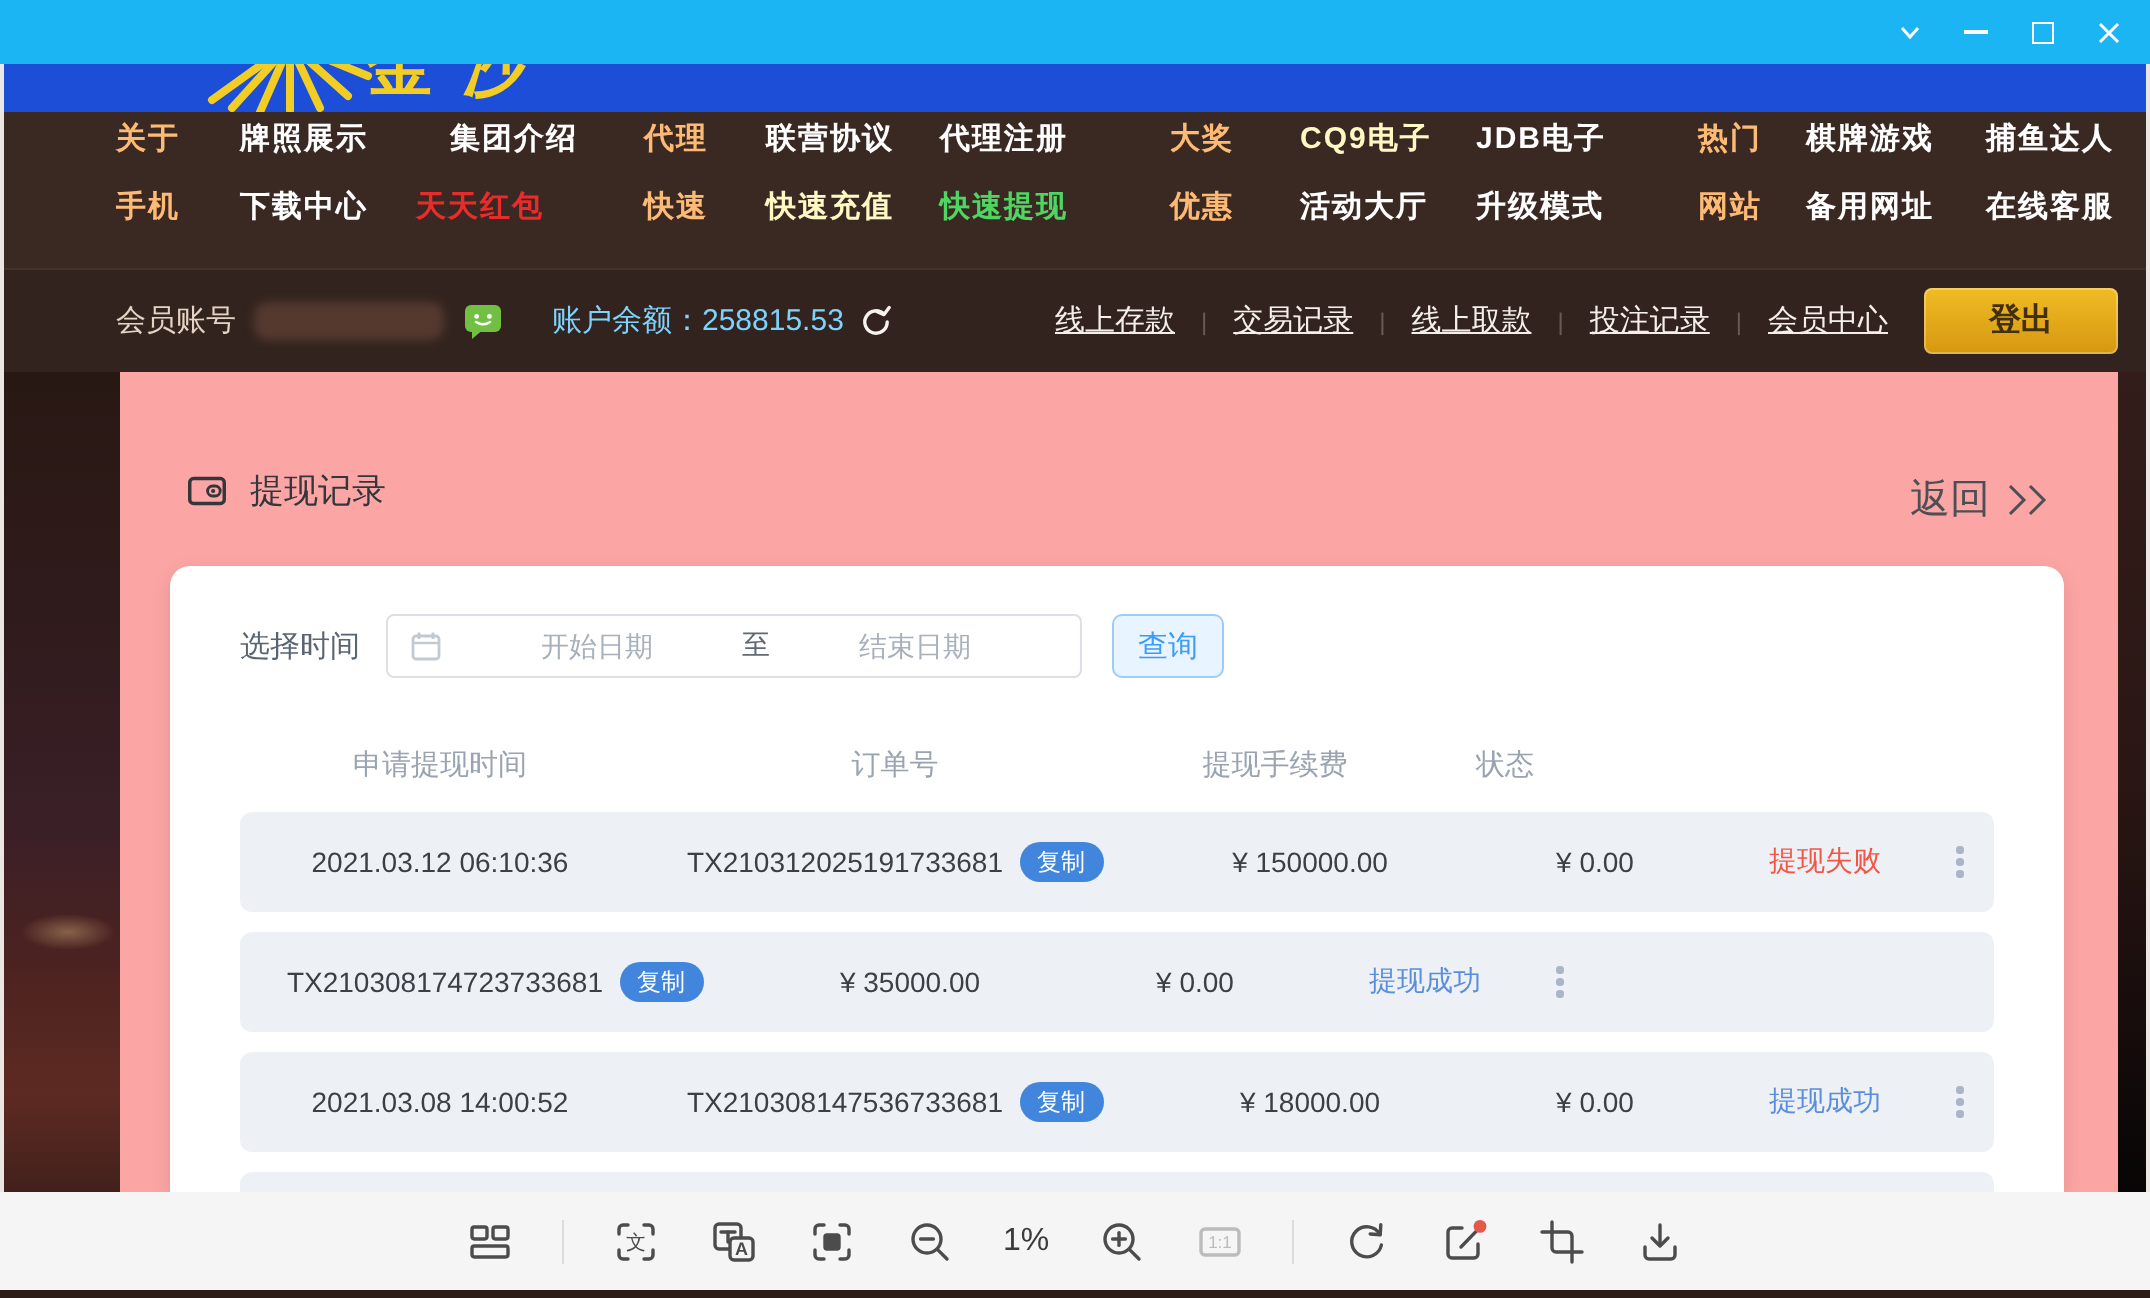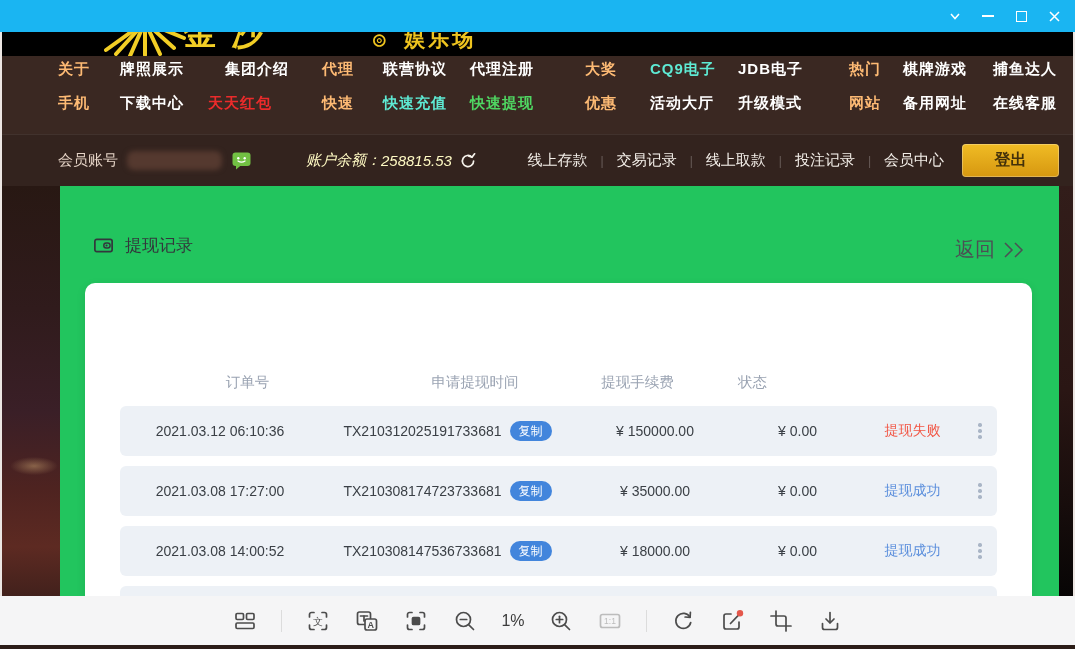--- a/index.html
+++ b/index.html
@@ -8,46 +8,46 @@
 
   
   .titlebar { position:absolute; top:0; left:0; right:0; height:32px; background:#1ab5f2; }
   .win-controls { position:absolute; right:14px; top:0; height:32px; display:flex; align-items:center; gap:19px; }
   .win-btn { width:14px; height:14px; display:flex; align-items:center; justify-content:center; cursor:pointer; }
   .min-glyph { width:12px; height:2px; background:#fff; }
   .max-glyph { width:11px; height:11px; border:1.6px solid #fff; }
 
   
   .site-header { position:absolute; top:32px; left:0; right:0; height:154px; background:#3a2822; }
-  .logo-strip { position:absolute; top:0; left:0; right:0; height:24px; overflow:hidden; background:#000000;font-family:Liberation Mono, monospace; }
+  .logo-strip { position:absolute; top:0; left:0; right:0; height:24px; overflow:hidden; background:#1d4ed8; }
   .logo-sun { position:absolute; left:100px; top:-40px; }
   .logo-brand { position:absolute; left:183px; top:-22px; font-size:34px; font-weight:bold; color:#f2ce25; letter-spacing:14px; }
   .logo-suffix { position:absolute; left:373px; top:-7px; font-size:21px; font-weight:bold; color:#efc41f; letter-spacing:3px; }
   .nav-row { position:absolute; left:0; right:0; height:22px; }
   .nav-row.r1 { top:28px; } .nav-row.r2 { top:62px; }
   .nav-item { position:absolute; top:0; font-size:15px; font-weight:bold; letter-spacing:1px; white-space:nowrap; cursor:pointer; }
-  .y { color:#fdba74; } .w { color:#ffffff; } .r { color:#ea2b2b; } .c { color:#5eead4;text-align:center; } .g { color:#4fd662; }
+  .y { color:#fdba74; } .w { color:#ffffff; } .r { color:#ea2b2b; } .c { color:#fef9c3;text-align:center; } .g { color:#4fd662; }
 
   .account-bar { position:absolute; left:0; right:0; top:102px; height:52px; background:#33231e;
                  border-top:1px solid rgba(255,255,255,.07); display:flex; align-items:center; padding:0 16px 0 58px; }
   .acct-label { color:#e5d3c6; font-size:15px; }
   .blur-name { width:95px; height:19px; margin-left:9px; border-radius:7px; background:#55392f; filter:blur(2.5px); }
   .chat-icon { margin-left:9px; cursor:pointer; }
-  .balance-wrap { margin-left:54px; display:flex; align-items:center; color:#fef9c3; font-size:15px;font-style:italic; }
+  .balance-wrap { margin-left:24px; display:flex; align-items:center; color:#7dd3fc; font-size:15px; }
   .refresh-icon { margin-left:7px; cursor:pointer; }
   .acct-spacer { flex:1; }
   .acct-links { display:flex; align-items:center; gap:13px; font-size:15px; color:#f4efe9; }
   .acct-links .sep { color:rgba(255,255,255,.25); font-size:12px; }
-  .acct-link { cursor:pointer; }
+  .acct-link { cursor:pointer;text-decoration:underline; }
   .logout-btn { width:97px; height:33px; margin-left:18px; border:none; border-radius:4px; cursor:pointer;
                 background:linear-gradient(#f0bc25,#d69710); color:#42300a; font-size:16px; font-weight:bold;
                 font-family:"Liberation Sans",sans-serif; box-shadow:inset 0 0 0 1px rgba(255,255,255,.28); }
 
   
-  .content { position:absolute; top:186px; left:0; right:0; height:410px; background:#22c55e; }
+  .content { position:absolute; top:186px; left:0; right:0; height:410px; background:#fca5a5; }
   .bg-strip { position:absolute; top:0; bottom:0; }
   .bg-strip.left { left:2px; width:58px;
     background: radial-gradient(ellipse 34px 13px at 32px 280px, rgba(214,176,120,.45), rgba(214,176,120,0) 70%),
                 linear-gradient(180deg,#281813 0%,#301b1c 30%,#3a1f27 55%,#4e2320 74%,#5d2a22 88%,#42211c 100%); }
   .bg-strip.right { right:2px; width:14px;
     background: linear-gradient(180deg,#321d1a 0%,#2a1614 50%,#170d0c 78%,#070505 100%); }
   .edge { position:absolute; top:32px; bottom:0; width:2px; background:#ece6e3; z-index:5; }
   .edge.l { left:0; } .edge.rr { right:0; }
 
   .page-head { position:absolute; left:92px; top:48px; display:flex; align-items:center; gap:10px; }
@@ -126,21 +126,20 @@
           <line x1="45" y1="30" x2="6" y2="58"></line>
             <line x1="45" y1="30" x2="16" y2="62"></line>
           <line x1="45" y1="30" x2="30" y2="64"></line>
             <line x1="45" y1="30" x2="45" y2="63"></line>
           <line x1="45" y1="30" x2="60" y2="62"></line>
             <line x1="45" y1="30" x2="74" y2="56"></line>
           <line x1="45" y1="30" x2="84" y2="46"></line>
         </g>
       </svg>
       <span class="logo-brand">金沙</span>
-      <span class="logo-suffix">◎ 娱乐场</span>
     </div>
 
     <nav class="nav-row r1">
       <span class="nav-item y" style="left:58px">关于</span>
       <span class="nav-item w" style="left:120px">牌照展示</span>
       <span class="nav-item w" style="left:225px">集团介绍</span>
       <span class="nav-item y" style="left:322px">代理</span>
       <span class="nav-item w" style="left:383px">联营协议</span>
       <span class="nav-item w" style="left:470px">代理注册</span>
       <span class="nav-item y" style="left:585px">大奖</span>
@@ -214,24 +213,39 @@
 
     <div class="back-link">
       <span>返回</span>
       <svg width="25" height="18" viewBox="0 0 25 18">
         <polyline points="3,2 10,9 3,16" fill="none" stroke="#4c4f54" stroke-width="1.5"></polyline>
         <polyline points="13,2 20,9 13,16" fill="none" stroke="#4c4f54" stroke-width="1.5"></polyline>
       </svg>
     </div>
 
     <div class="card">
+      <div class="filter-row">
+        <span class="filter-label">选择时间</span>
+        <div class="date-range">
+          <svg width="18" height="18" viewBox="0 0 18 18" style="margin-right:4px">
+            <rect x="2.5" y="4" width="13" height="11.5" rx="1.5" fill="none" stroke="#c3c9d2" stroke-width="1.4"></rect>
+            <line x1="5.5" y1="2.3" x2="5.5" y2="5.5" stroke="#c3c9d2" stroke-width="1.4"></line>
+            <line x1="12.5" y1="2.3" x2="12.5" y2="5.5" stroke="#c3c9d2" stroke-width="1.4"></line>
+            <line x1="2.5" y1="7.5" x2="15.5" y2="7.5" stroke="#c3c9d2" stroke-width="1.2"></line>
+          </svg>
+          <input class="date-input" placeholder="开始日期" style="">
+          <span class="range-sep">至</span>
+          <input class="date-input" placeholder="结束日期" style="">
+        </div>
+        <button class="query-btn">查询</button>
+      </div>
 
       <div class="thead">
+        <span class="col col-time">申请提现时间</span>
         <span class="col col-order">订单号</span>
-        <span class="col col-time">申请提现时间</span>
         <span class="col col-fee">提现手续费</span>
         <span class="col col-status">状态</span>
         <span class="col col-menu"></span>
       </div>
 
       <div class="trow row1">
         <span class="col col-time">2021.03.12 06:10:36</span>
         <span class="col col-order">
           <span>TX210312025191733681</span>
           <span class="copy-badge">复制</span>
@@ -240,21 +254,20 @@
         <span class="col col-fee">¥ 0.00</span>
         <span class="col col-status status-fail">提现失败</span>
         <span class="col col-menu kebab">
             <i></i>
             <i></i>
             <i></i>
           </span>
       </div>
 
       <div class="trow row2">
-        <span class="col col-time">2021.03.08 17:27:00</span>
         <span class="col col-order">
           <span>TX210308174723733681</span>
           <span class="copy-badge">复制</span>
         </span>
         <span class="col col-amount">¥ 35000.00</span>
         <span class="col col-fee">¥ 0.00</span>
         <span class="col col-status status-ok">提现成功</span>
         <span class="col col-menu kebab">
             <i></i>
             <i></i>

